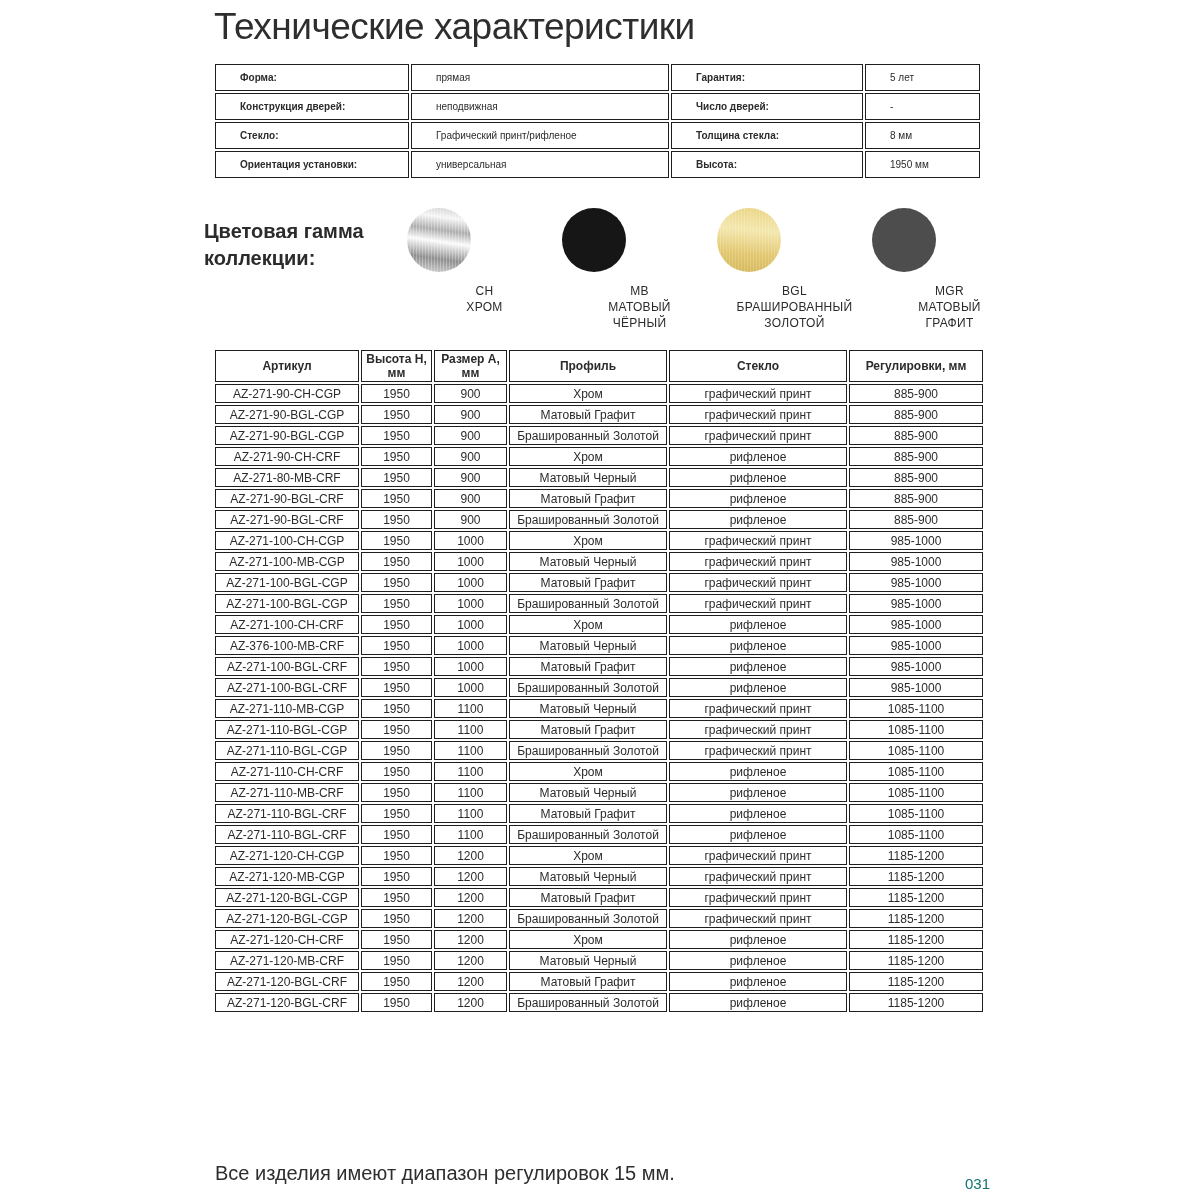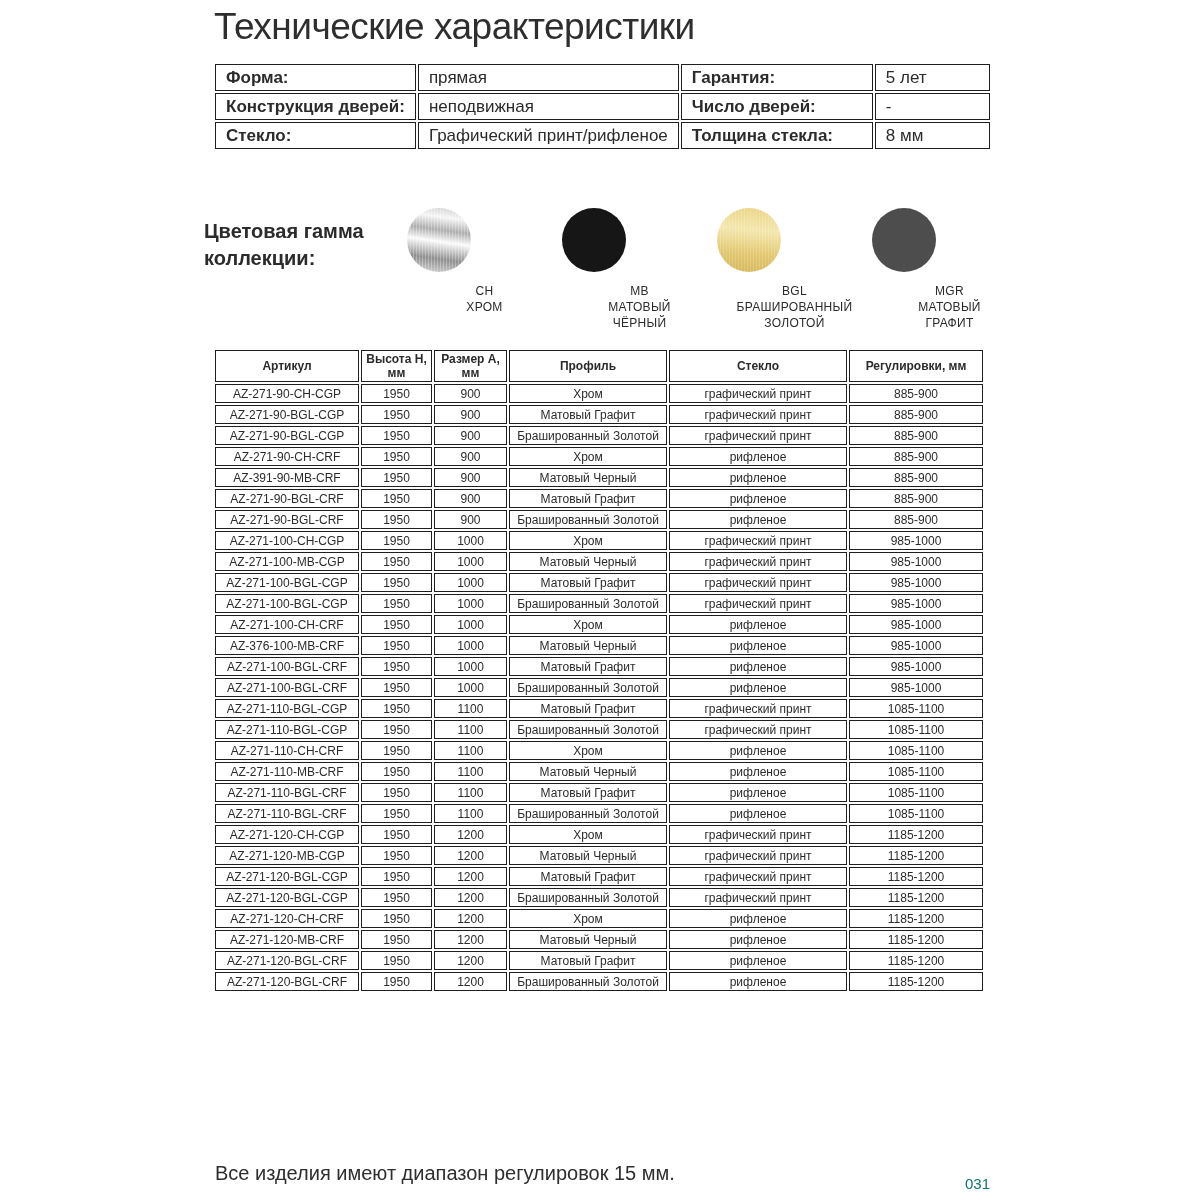--- a/index.html
+++ b/index.html
@@ -20,22 +20,22 @@
 
   
   table.spec {
     position: absolute; left: 213px; top: 62px;
     border-collapse: separate; border-spacing: 2px;
     table-layout: fixed;
   }
   table.spec td {
     border: 1.5px solid #1e1e1e;
     height: 27px;
-    padding: 0 10px;
-    font-size: 17px;
+    padding: 0 24px;
+    font-size: 10px;
     vertical-align: middle;
     background: #fff;
     white-space: nowrap;
     overflow: hidden;
   }
   table.spec td.lbl { font-weight: 700; }
   .spec col.c1 { width: 194px; }
   .spec col.c2 { width: 258px; }
   .spec col.c3 { width: 192px; }
   .spec col.c4 { width: 115px; }
@@ -134,20 +134,26 @@
       <td>неподвижная</td>
       <td class="lbl">Число дверей:</td>
       <td>-</td>
     </tr>
     <tr>
       <td class="lbl">Стекло:</td>
       <td>Графический принт/рифленое</td>
       <td class="lbl">Толщина стекла:</td>
       <td>8 мм</td>
     </tr>
+    <tr>
+      <td class="lbl">Ориентация установки:</td>
+      <td>универсальная</td>
+      <td class="lbl">Высота:</td>
+      <td>1950 мм</td>
+    </tr>
   </tbody>
 </table>
 
 <div class="palette-label">Цветовая гамма коллекции:</div>
 
 <div class="swatches">
   <div class="swatch-col">
     <div class="swatch-circle swatch-chrome"></div>
     <div class="swatch-code">CH</div>
     <div class="swatch-name">ХРОМ</div>
@@ -225,21 +231,21 @@
   <tr>
     <td>AZ-271-90-CH-CRF</td>
     <td>1950</td>
     <td>900</td>
     <td>Хром</td>
     <td>рифленое</td>
     <td>885-900</td>
   </tr>
 
   <tr>
-    <td>AZ-391-90-MB-CRF</td>
+    <td>AZ-271-80-MB-CRF</td>
     <td>1950</td>
     <td>900</td>
     <td>Матовый Черный</td>
     <td>рифленое</td>
     <td>885-900</td>
   </tr>
 
   <tr>
     <td>AZ-271-90-BGL-CRF</td>
     <td>1950</td>
@@ -324,20 +330,28 @@
   <tr>
     <td>AZ-271-100-BGL-CRF</td>
     <td>1950</td>
     <td>1000</td>
     <td>Брашированный Золотой</td>
     <td>рифленое</td>
     <td>985-1000</td>
   </tr>
 
 
+  <tr>
+    <td>AZ-271-110-MB-CGP</td>
+    <td>1950</td>
+    <td>1100</td>
+    <td>Матовый Черный</td>
+    <td>графический принт</td>
+    <td>1085-1100</td>
+  </tr>
 
   <tr>
     <td>AZ-271-110-BGL-CGP</td>
     <td>1950</td>
     <td>1100</td>
     <td>Матовый Графит</td>
     <td>графический принт</td>
     <td>1085-1100</td>
   </tr>
 

